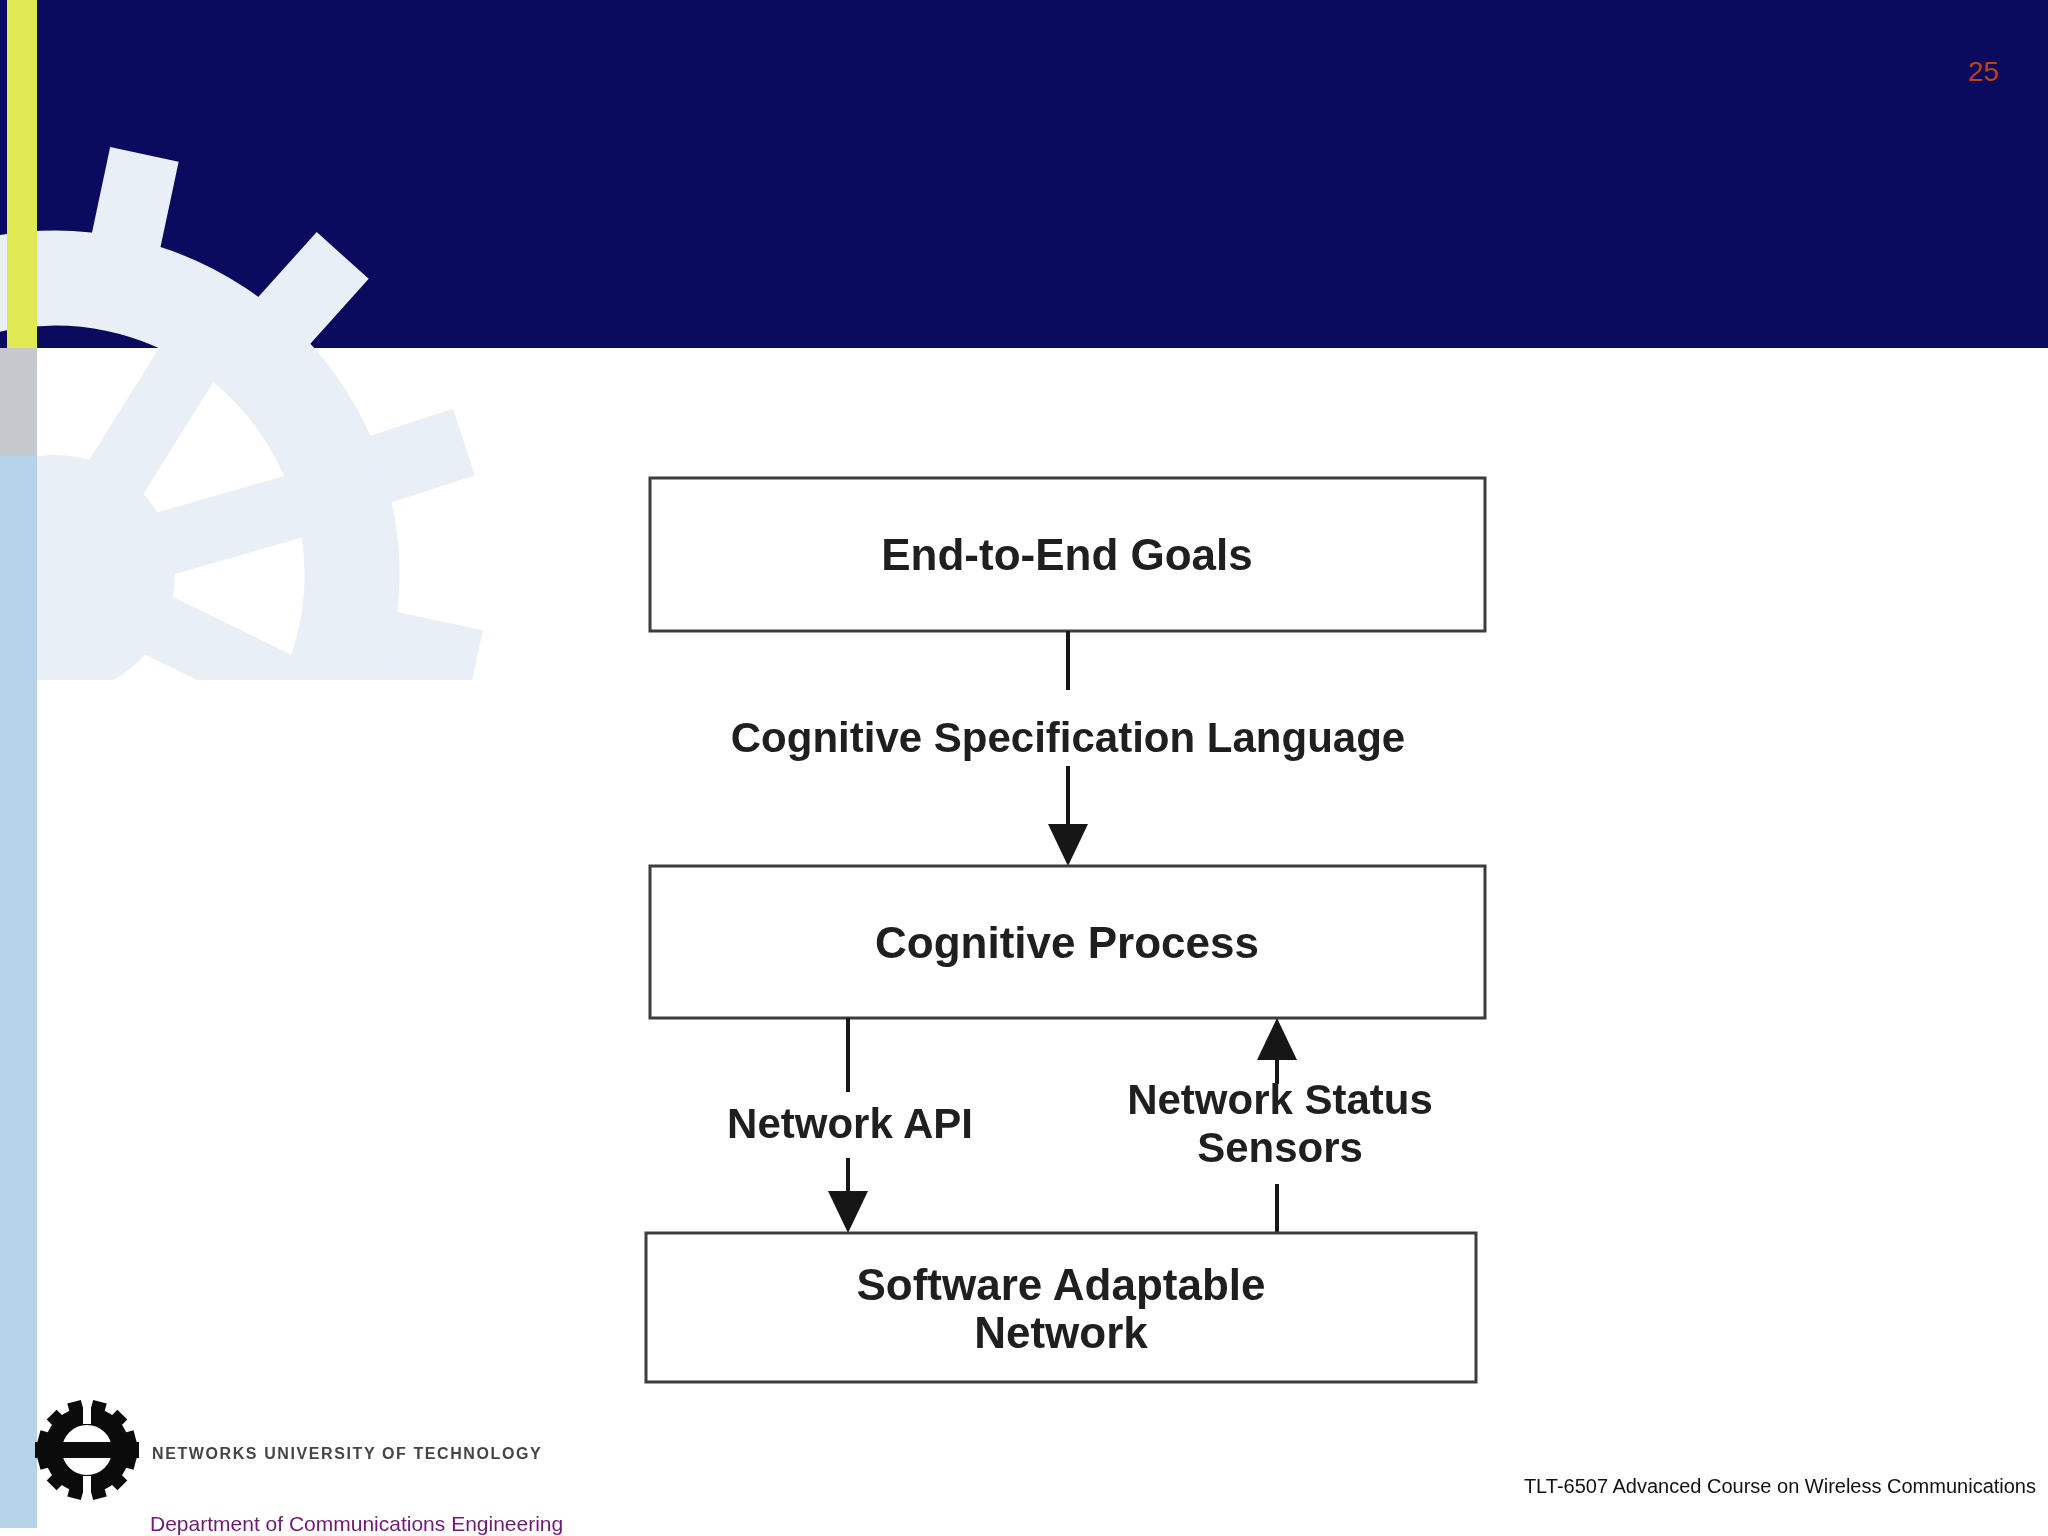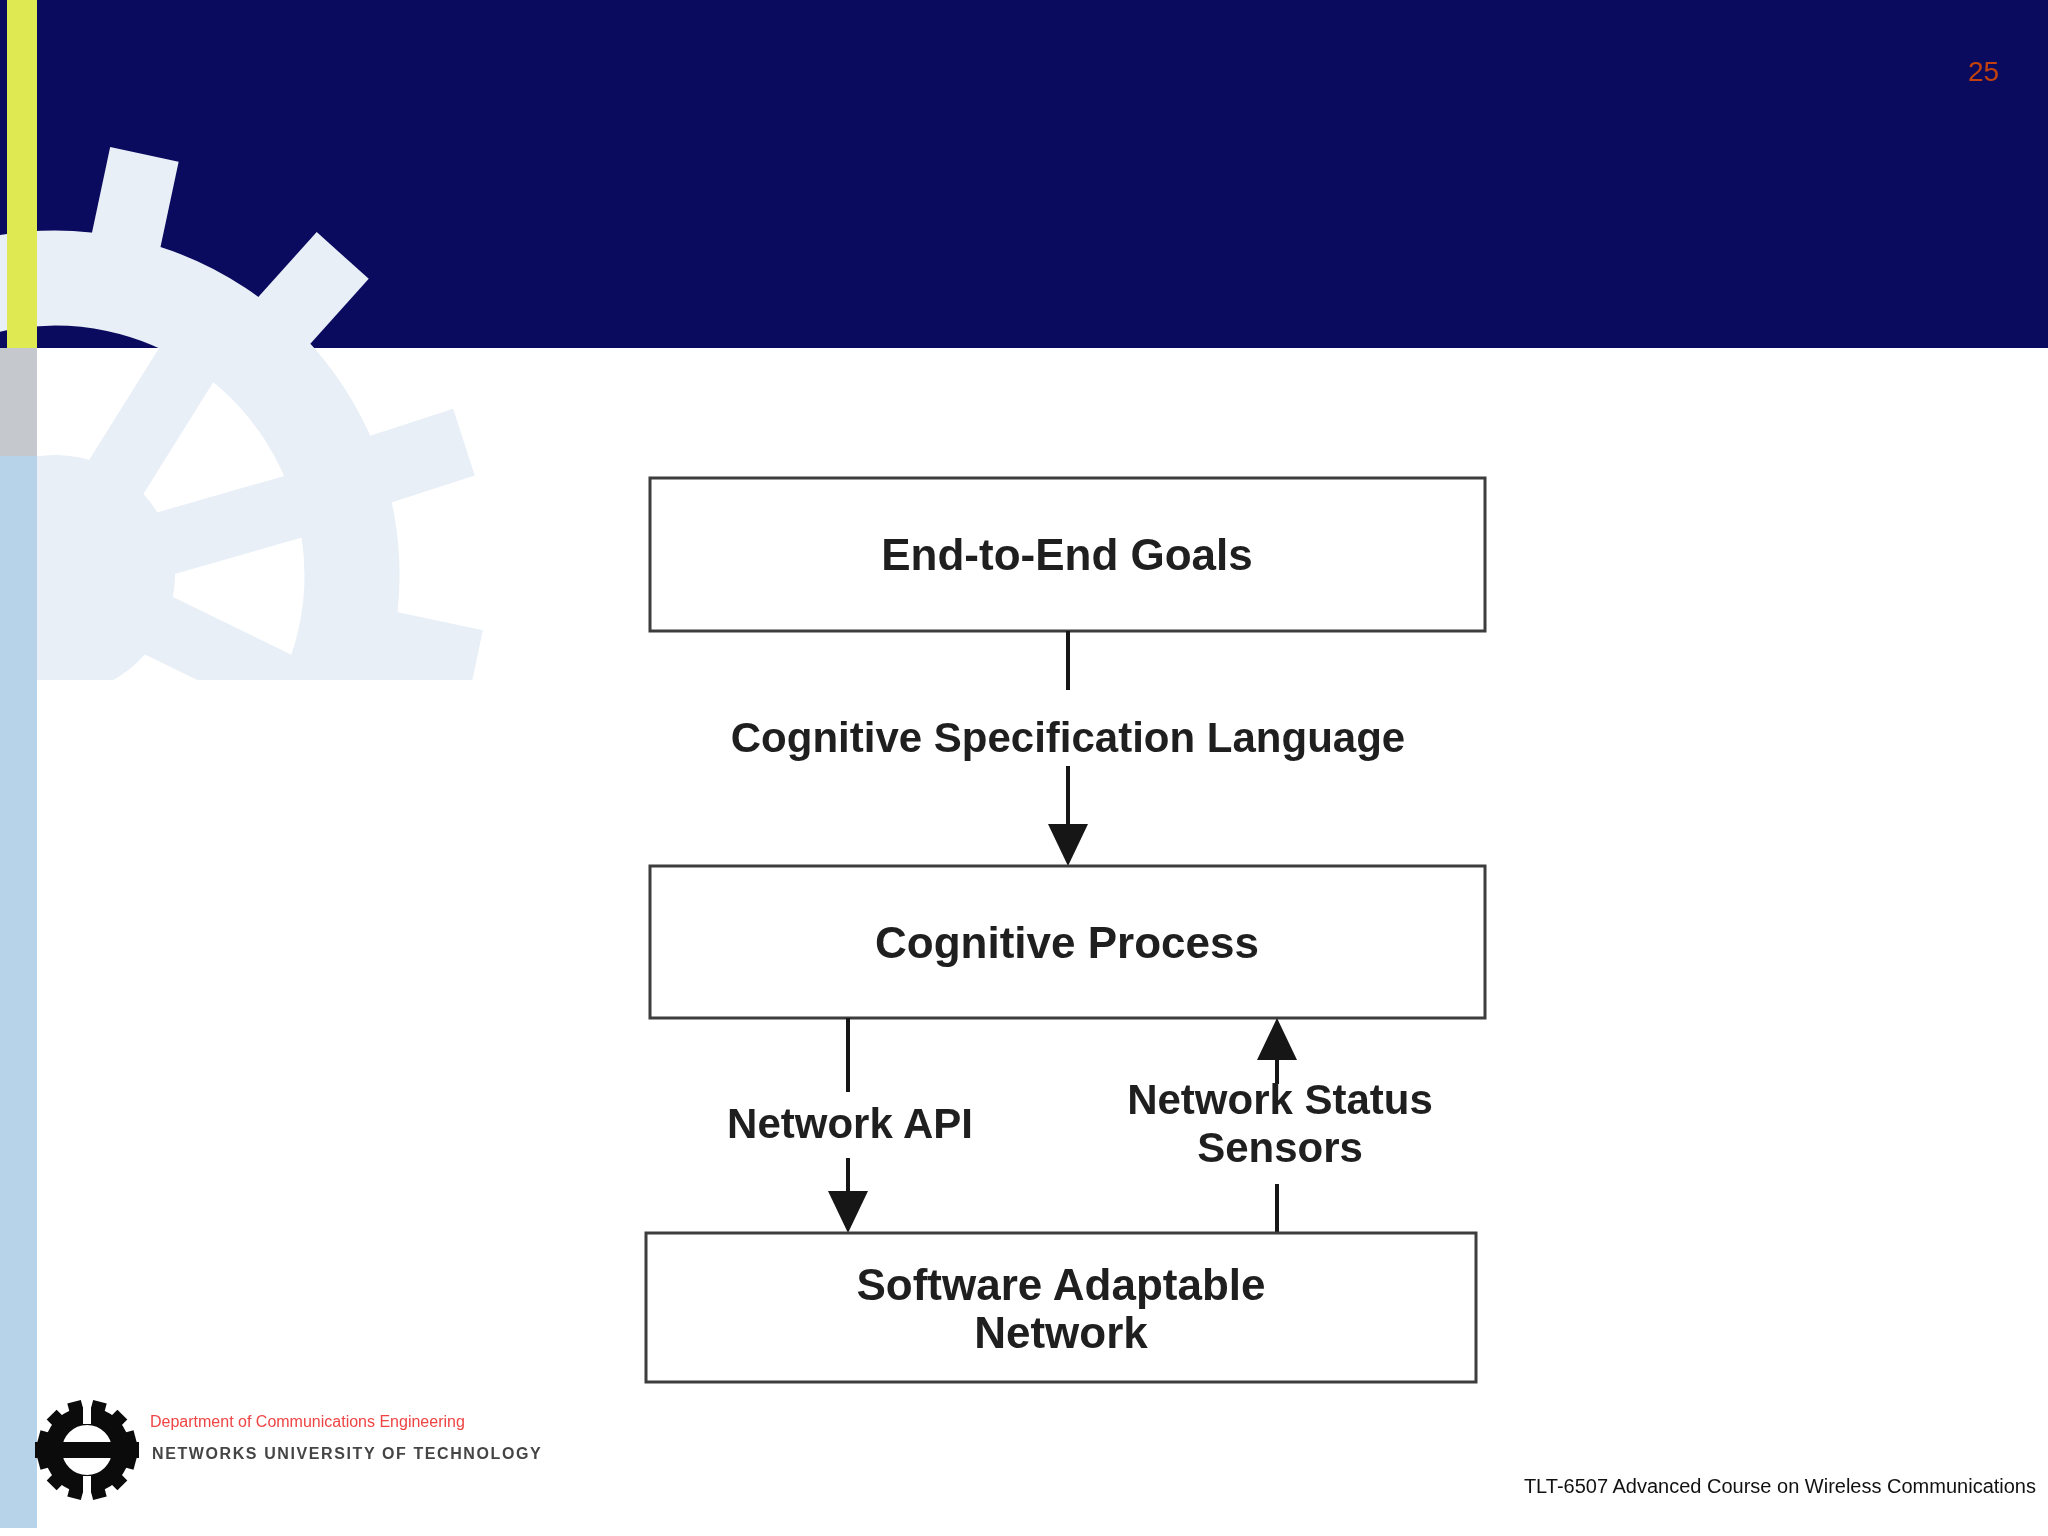--- a/index.html
+++ b/index.html
@@ -21,21 +21,21 @@
   #slide-subtitle{left:335px;top:385px;font-size:44px;color:#141414;white-space:nowrap;line-height:1;}
   #diagram-svg{left:590px;top:440px;width:970px;height:970px;filter:blur(0.5px);}
   #diagram-svg text{font-family:"Liberation Sans", sans-serif;font-weight:bold;fill:#1f1f1f;}
   #diagram-svg .boxlabel{font-size:44px;}
   #diagram-svg .edgelabel{font-size:42px;}
   #diagram-svg rect.flowbox{fill:#ffffff;stroke:#3d3d3d;stroke-width:3px;}
   #diagram-svg line{stroke:#161616;stroke-width:4px;}
   #diagram-svg polygon{fill:#161616;}
   #footer-logo{left:35px;top:1398px;width:104px;height:104px;}
   #footer-university{left:152px;top:1446px;font-size:16px;font-weight:bold;letter-spacing:1.6px;color:#454545;white-space:nowrap;line-height:1;}
-  #footer-department{left:150px;top:1412px;font-size:16px;color:#ef4444;white-space:nowrap;line-height:1.2;}
+  #footer-department{left:150px;top:1511px;font-size:21px;color:#701a75;white-space:nowrap;line-height:1.2;}
   #footer-course{right:12px;top:1474px;font-size:20px;color:#111111;white-space:nowrap;line-height:1.2;text-align:center;}
 </style>
 </head>
 <body>
 
 <div id="slide">
 
   <div class="abs" id="header-band"></div>
 
   <svg class="abs" id="gear-decor" viewBox="0 60 560 620" aria-hidden="true">

